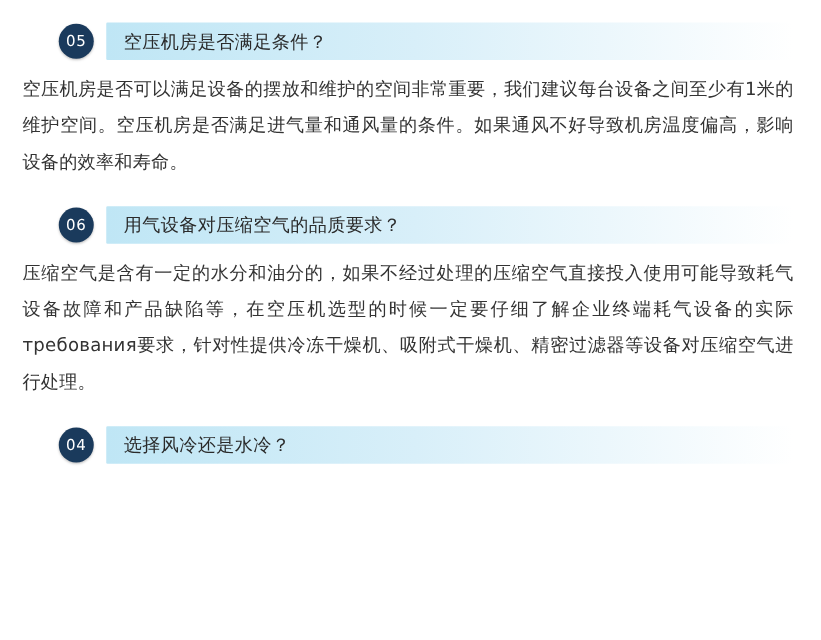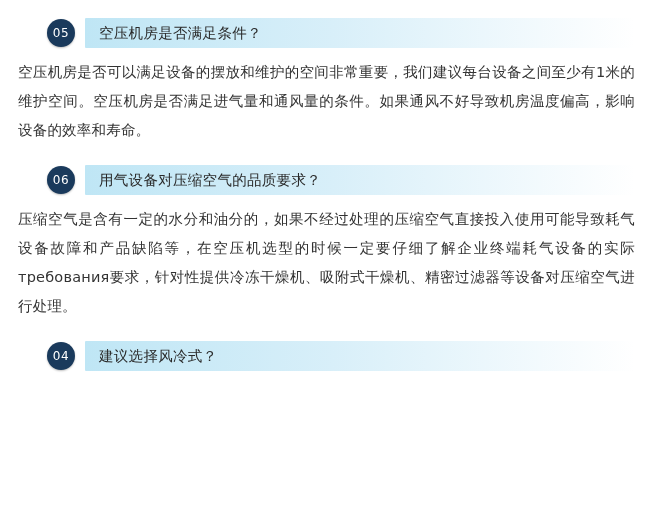--- a/index.html
+++ b/index.html
@@ -95,18 +95,18 @@
         <div class="q-text">用气设备对压缩空气的品质要求？</div>
       </div>
     </div>
     <div class="answer">压缩空气是含有一定的水分和油分的，如果不经过处理的压缩空气直接投入使用可能导致耗气设备故障和产品缺陷等，在空压机选型的时候一定要仔细了解企业终端耗气设备的实际требования要求，针对性提供冷冻干燥机、吸附式干燥机、精密过滤器等设备对压缩空气进行处理。</div>
   </div>
 
   <div class="faq-item item-7">
     <div class="faq-head">
       <div class="badge">04</div>
       <div class="q-bar">
-        <div class="q-text">建议选择风冷式？</div>
+        <div class="q-text">选择风冷还是水冷？</div>
       </div>
     </div>
   </div>
 
 </div>
 
 </body></html>

